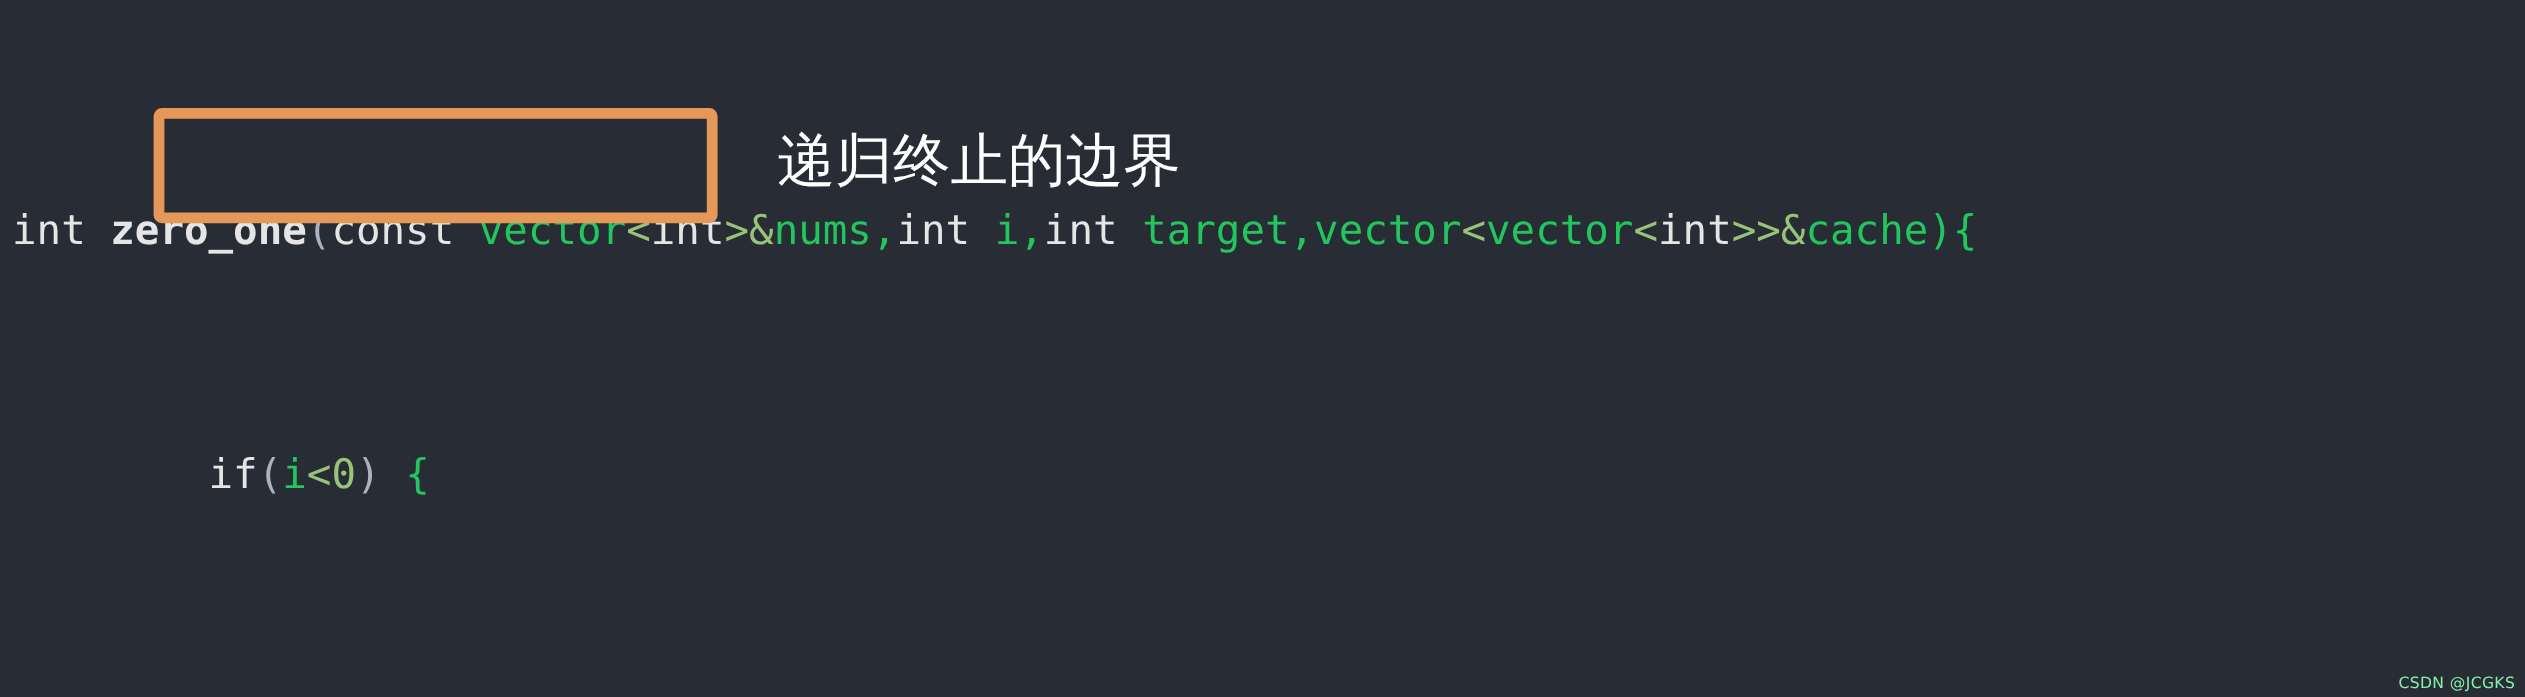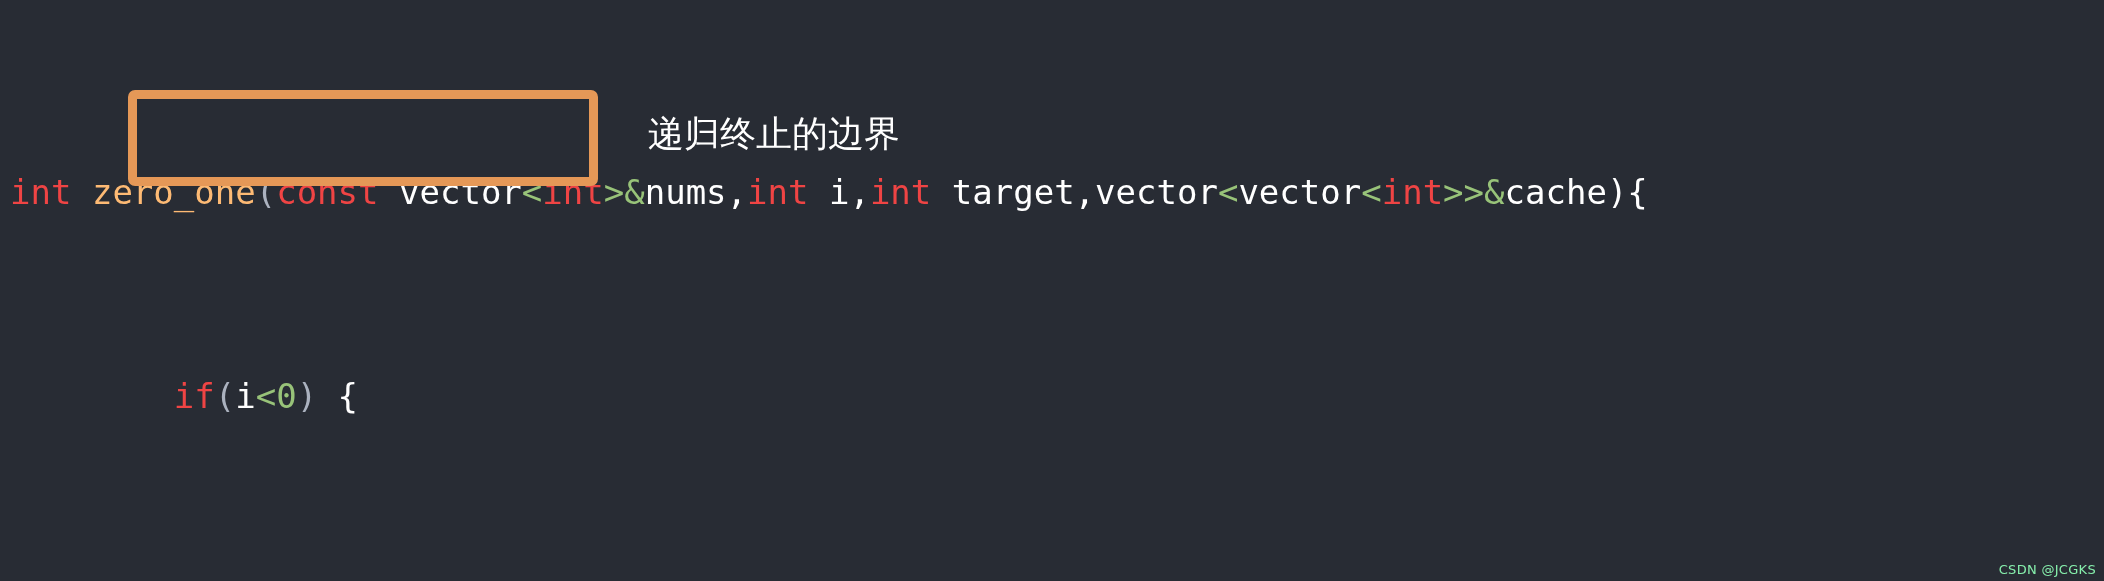--- a/index.html
+++ b/index.html
@@ -31,23 +31,23 @@
     line-height: 51px;
     letter-spacing: 0px;
     color: #abb2bf;
   }
   .code-line {
     white-space: pre;
     padding-left: 10px;
     height: 51px;
   }
   
-  .kw   { color: #ef4444; }   
-  .fn   { color: #fdba74; }   
-  .plain{ color: #ffffff; }   
+  .kw   { color: #e5e5e5; }   
+  .fn   { color: #e5e5e5; font-weight: bold; }   
+  .plain{ color: #22c55e; }   
   .op   { color: #98c379; }   
   .num  { color: #98c379; }   
   .punct{ color: #abb2bf; }
 
   
   #annot-box {
     position: absolute;
     left: 128px;
     top: 90px;
     width: 470px;
@@ -58,21 +58,21 @@
     background: transparent;
     pointer-events: none;
   }
 
   
   #annot-text {
     position: absolute;
     left: 648px;
     top: 112px;
     font-family: "DejaVu Sans", sans-serif;
-    font-size: 36px;
+    font-size: 48px;
     line-height: 44px;
     color: #ffffff;
     white-space: pre;
   }
 
   
   #watermark {
     position: absolute;
     right: 8px;
     bottom: 4px;

